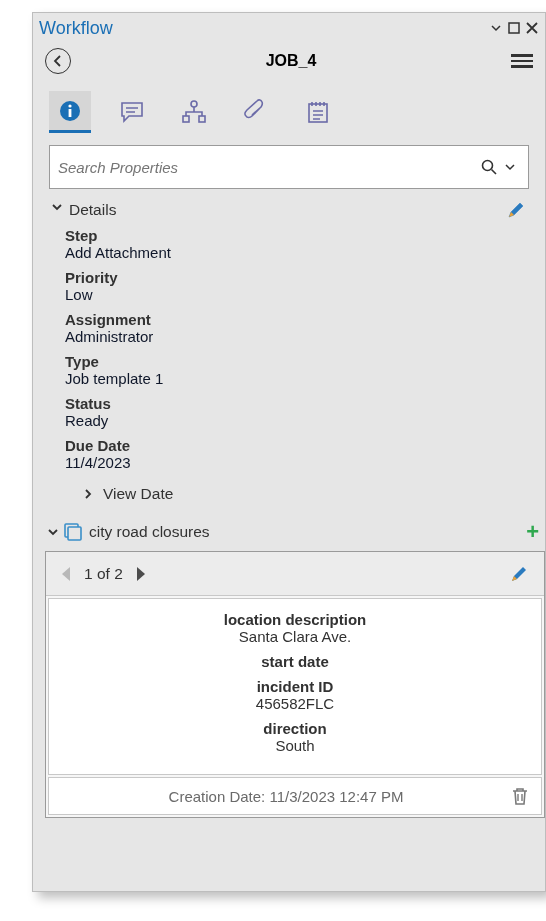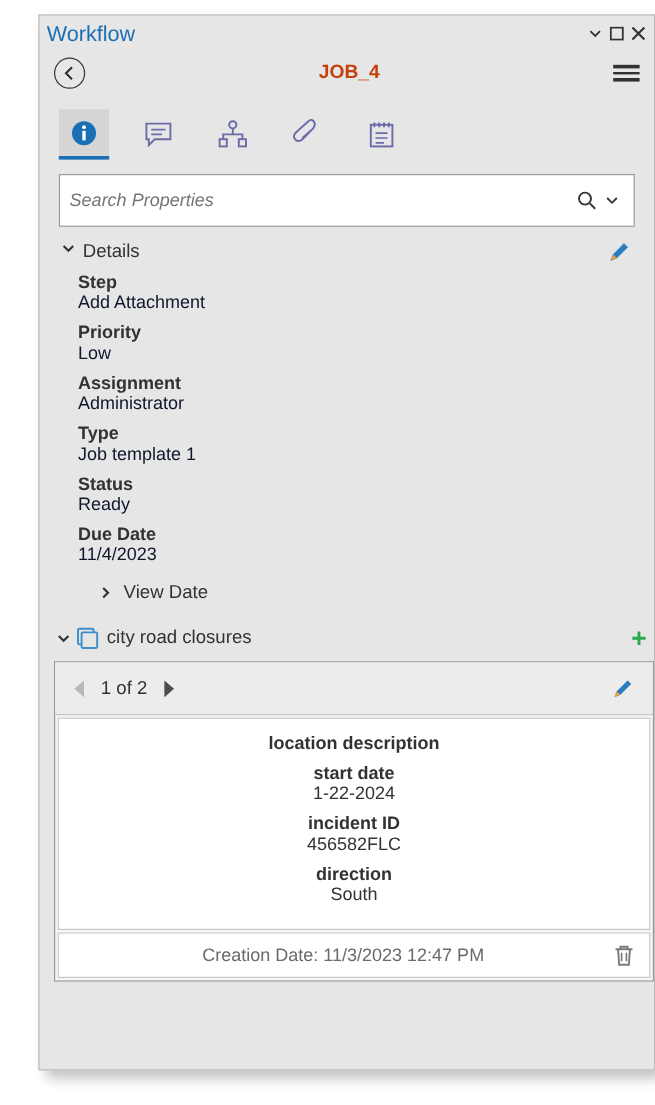--- a/index.html
+++ b/index.html
@@ -19,21 +19,21 @@
       display: flex;
       align-items: center;
       padding: 2px 4px 0 4px;
     }
     .titlebar-title { color: #1a6fb5; font-size: 18px; font-weight: 400; flex: 1; padding-left: 2px; }
     .titlebar-btn { width: 18px; height: 18px; display:flex; align-items:center; justify-content:center; color:#323232; cursor:pointer; }
     .headerbar {
       height: 40px; display:flex; align-items:center; padding: 0 12px;
     }
     .back-btn { width: 26px; height: 26px; border:1.5px solid #323232; border-radius:50%; display:flex;align-items:center;justify-content:center; cursor:pointer;}
-    .header-title { flex:1; text-align:center; font-weight:700; font-size:16px; color:#c2410c; }
+    .header-title { flex:1; text-align:center; font-weight:700; font-size:16px; color:#000000; }
     .hamburger { width:22px; height:22px; cursor:pointer; display:flex; flex-direction:column; justify-content:center; gap:3px; }
     .hamburger span { display:block; height:2.5px; background:#323232; }
     .tabbar { display:flex; gap:20px; padding: 10px 16px 4px 16px; align-items:center; }
     .tab { width:42px; height:42px; display:flex;align-items:center;justify-content:center; cursor:pointer; }
     .tab.active { background:#d6d6d6; border-bottom: 3px solid #1a6fb5; }
     .searchbar { margin: 8px 16px 10px 16px; height:44px; border:1px solid #9a9a9a; background:#fff; display:flex; align-items:center; padding:0 8px; }
     .searchbar input { flex:1; border:none; outline:none; font-size:15px; font-style:italic; color:#555; background:transparent; }
     .search-icon, .chevron { color:#323232; cursor:pointer; padding:0 3px; }
     .section-header { display:flex; align-items:flex-start; padding: 2px 16px; }
     .collapse-chev { width:16px; display:flex;align-items:center;justify-content:center; cursor:pointer; color:#323232; }
@@ -239,24 +239,24 @@
           <svg width="18" height="18" viewBox="0 0 18 18">
               <path d="M2 16 L4 11 L13 2 L16 5 L7 14 Z" fill="#2b7bbf"></path>
               <path d="M2 16 L4 11 L7 14 Z" fill="#e8a23a"></path>
             </svg>
         </span>
       </div>
 
       <div class="record-body">
         <div class="rfield">
           <div class="rfield-label">location description</div>
+          <div class="rfield-value">Santa Clara Ave.</div>
         </div>
         <div class="rfield">
           <div class="rfield-label">start date</div>
-          <div class="rfield-value">1-22-2024</div>
         </div>
         <div class="rfield">
           <div class="rfield-label">incident ID</div>
           <div class="rfield-value">456582FLC</div>
         </div>
         <div class="rfield">
           <div class="rfield-label">direction</div>
           <div class="rfield-value">South</div>
         </div>
       </div>

